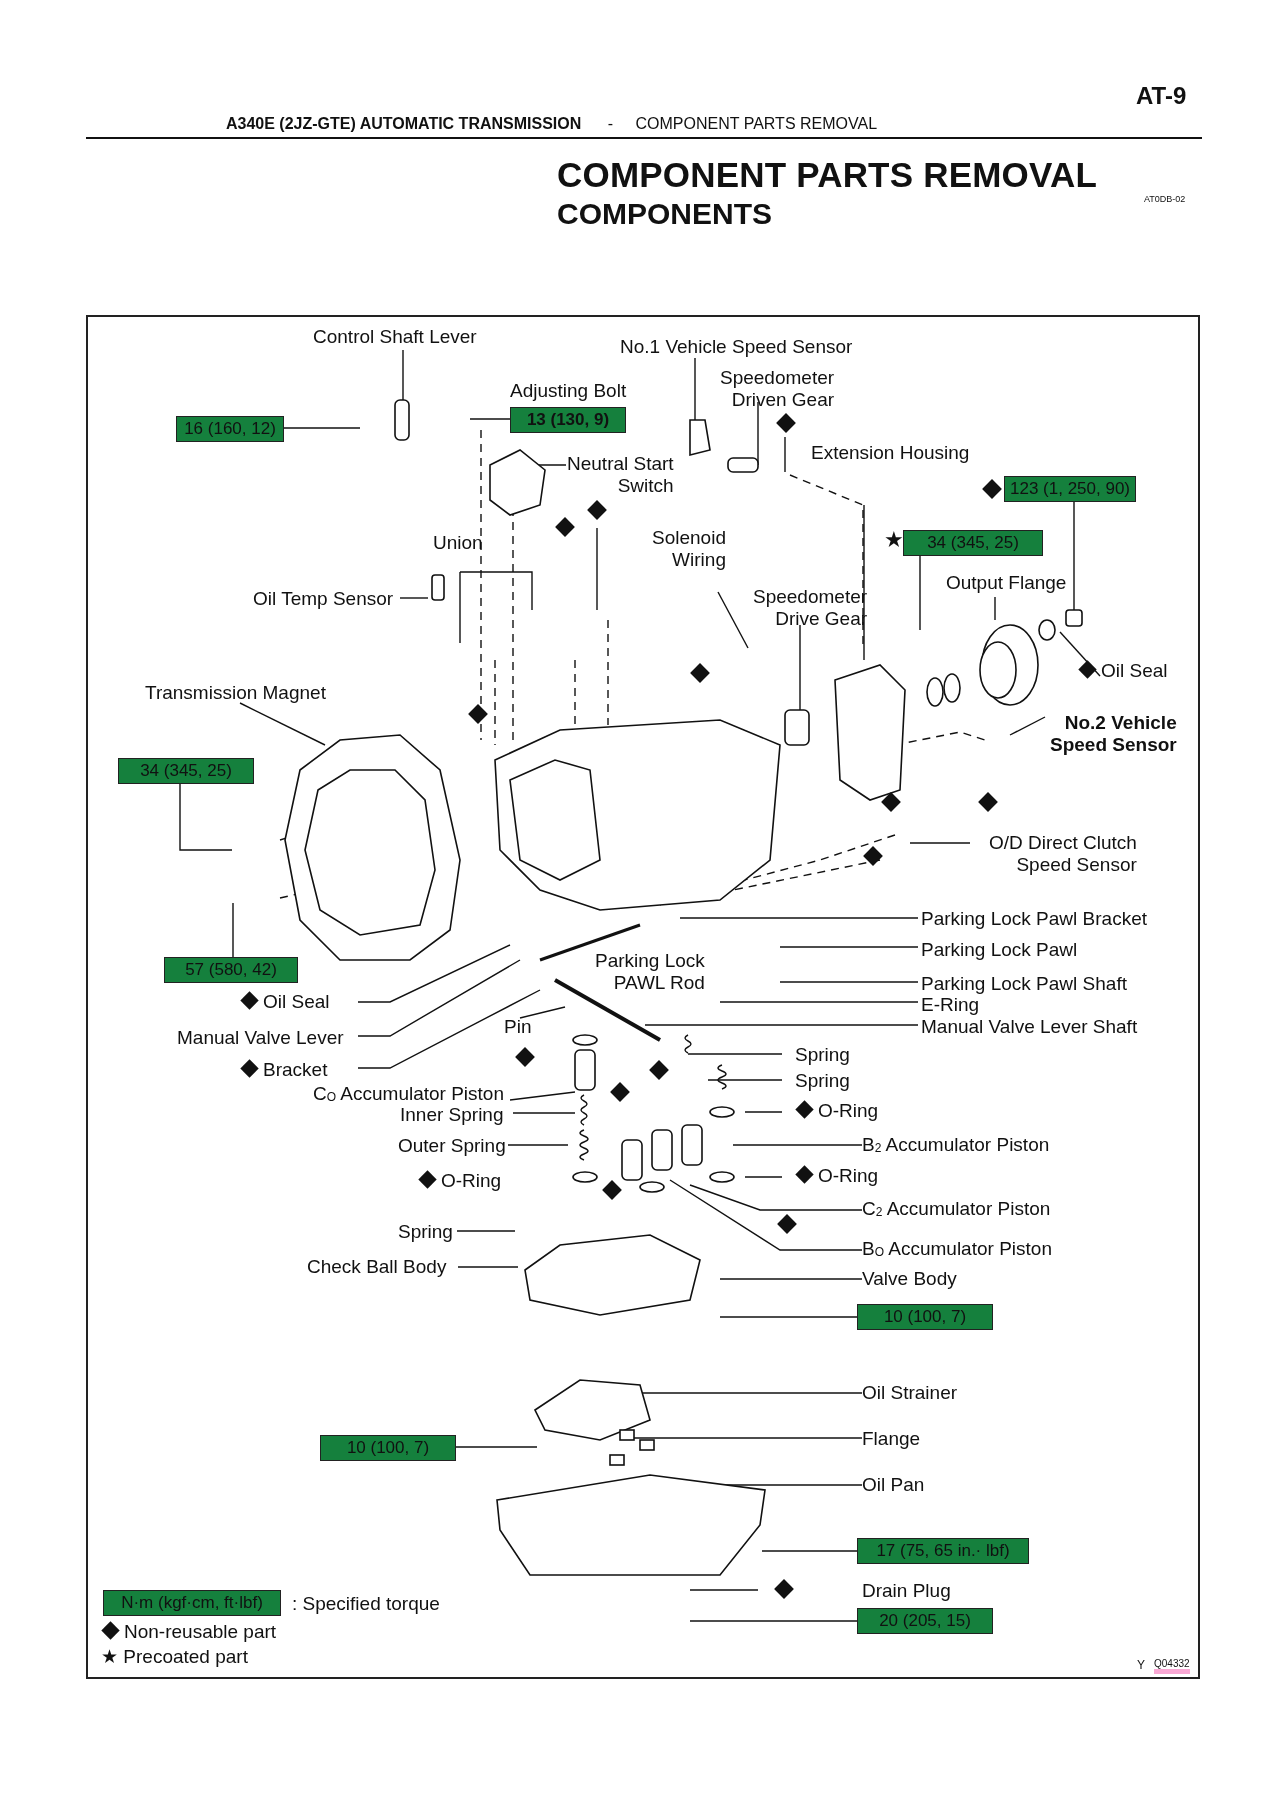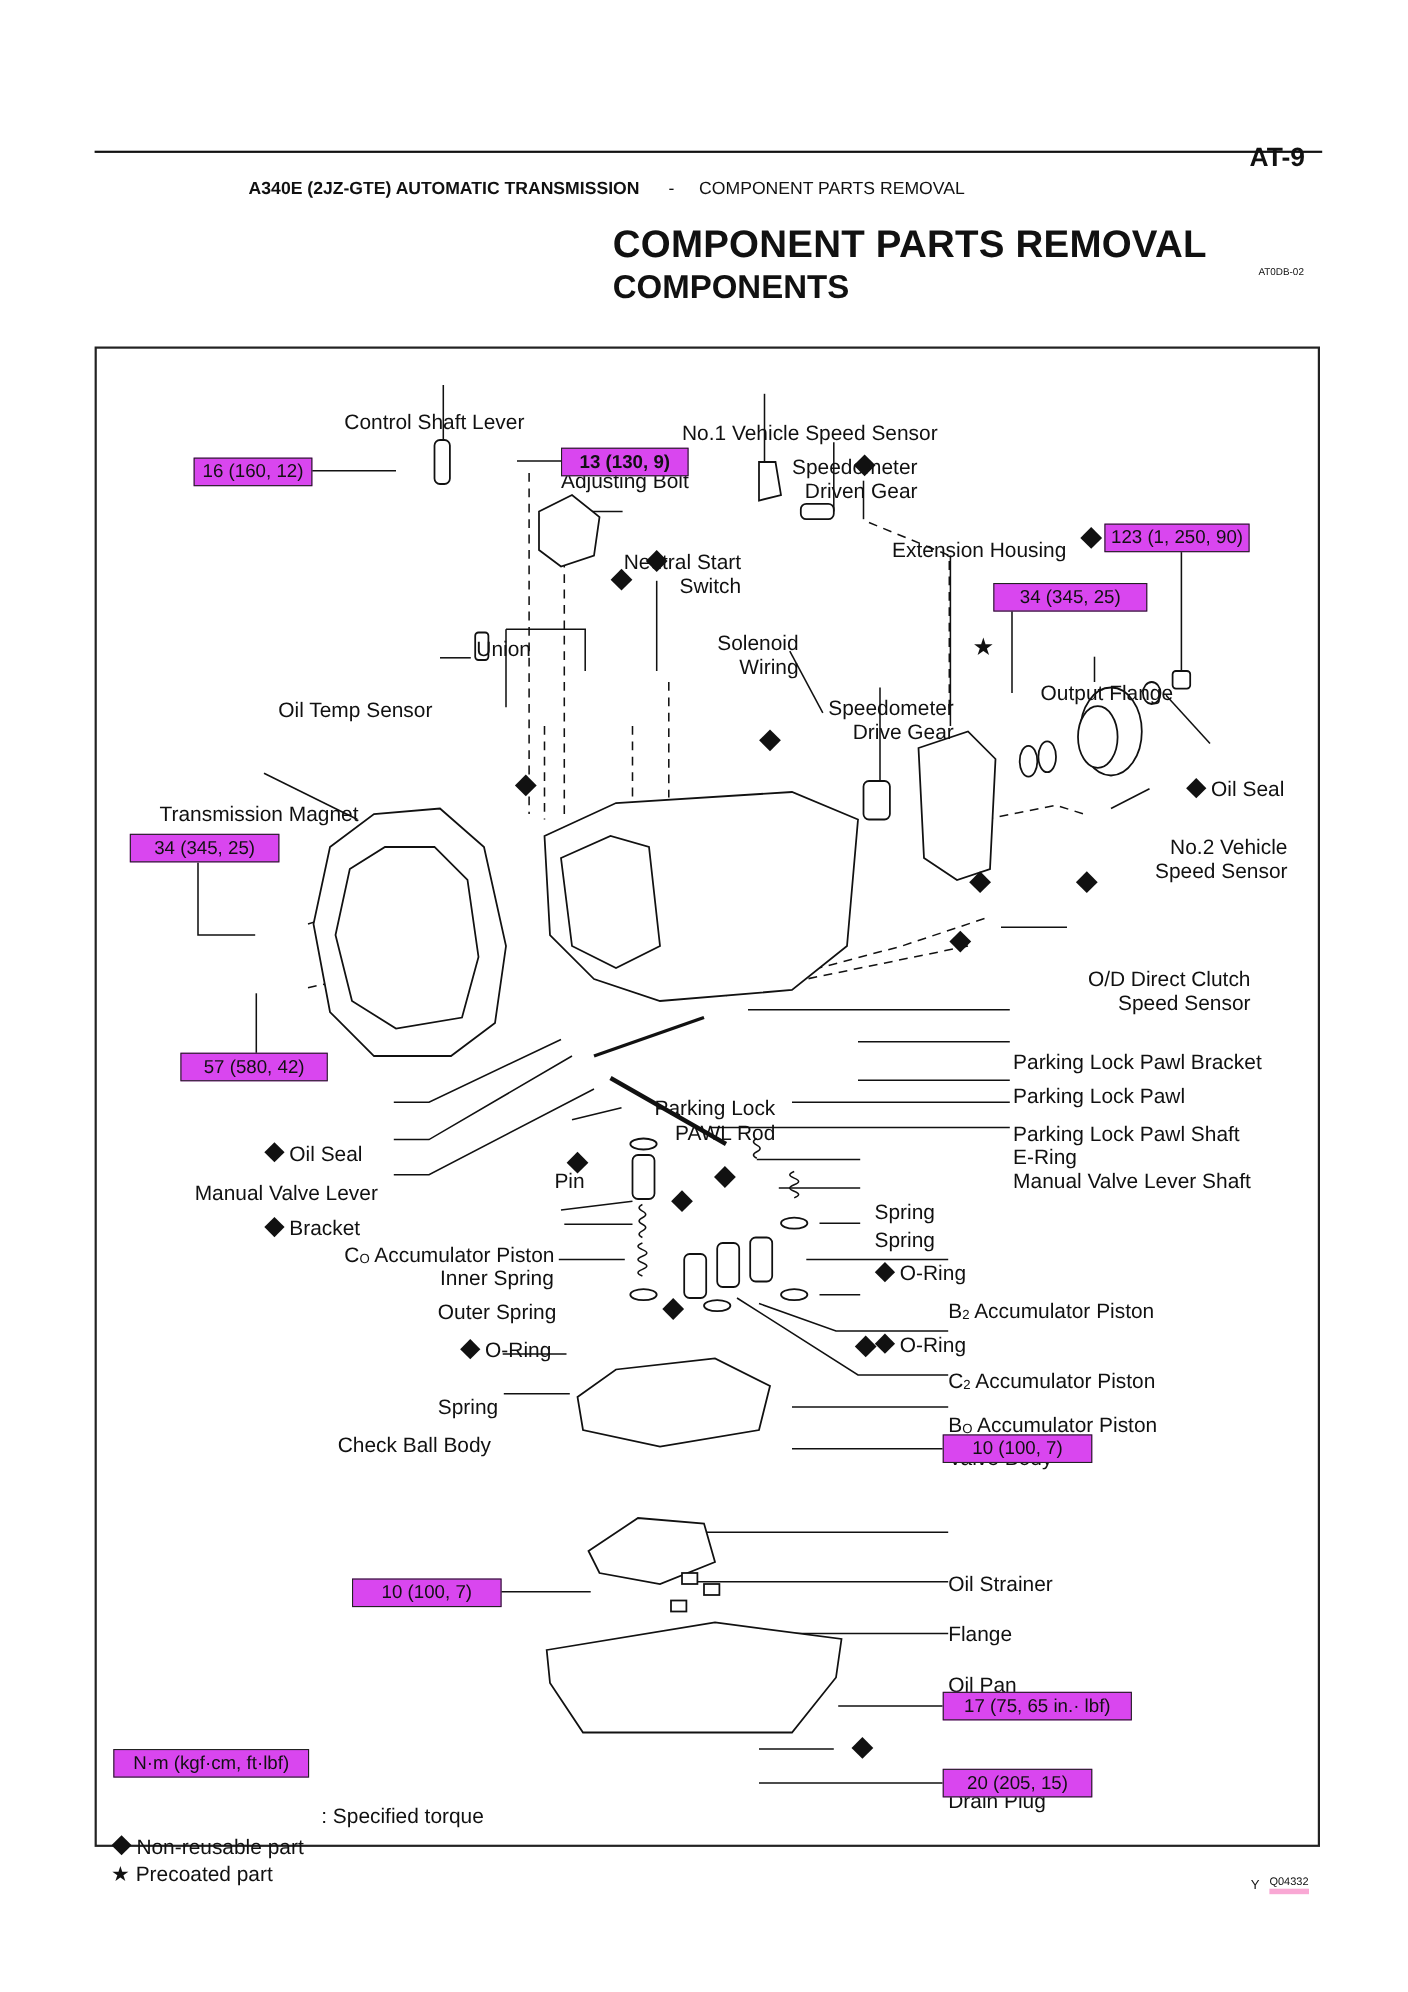--- a/index.html
+++ b/index.html
@@ -1,27 +1,27 @@
 <!DOCTYPE html>
 <html><head>
 <meta charset="utf-8">
 <style>
   html,body{margin:0;padding:0;background:#fff;}
   body{width:1280px;height:1811px;position:relative;overflow:hidden;font-family:"Liberation Sans",sans-serif;color:#111;}
-  .abs{position:absolute;white-space:nowrap;margin-top:48px;}
+  .abs{position:absolute;white-space:nowrap;}
   .page-num{font-weight:bold;font-size:24px;}
   .hdr{font-size:16px;}
   .hdr b{font-weight:bold;}
   .hline{position:absolute;left:86px;width:1116px;height:2px;background:#111;}
   .title{font-weight:bold;font-size:35px;letter-spacing:0.2px;}
   .subtitle{font-weight:bold;font-size:30px;}
   .docid{font-size:9px;}
   .frame{position:absolute;left:86px;top:315px;width:1114px;height:1364px;border:2px solid #222;box-sizing:border-box;}
   .lbl{font-size:19px;line-height:22px;text-align:right;}
-  .tq{position:absolute;border:1.5px solid #222;font-size:17px;text-align:center;line-height:24px;height:24px;box-sizing:content-box;background:#d946ef;}
+  .tq{position:absolute;border:1.5px solid #222;font-size:17px;text-align:center;line-height:24px;height:24px;box-sizing:content-box;background:#15803d;}
   .dia{display:inline-block;width:13px;height:13px;background:#111;transform:rotate(45deg);margin:0 7px 0 3px;vertical-align:1px;}
   .dfree{position:absolute;width:14px;height:14px;background:#111;transform:rotate(45deg);}
   .star{font-size:22px;}
   svg.draw{position:absolute;left:0;top:0;}
   sub{font-size:12px;vertical-align:-1px;}
 </style>
 </head>
 <body>
 
 <div class="abs page-num" style="left:1136px;top:82px;">AT-9</div>
@@ -171,21 +171,21 @@
   <div>Wiring</div>
 </div>
 <div class="abs lbl" style="left:946px;top:572px;">Output Flange</div>
 <div class="abs lbl" style="left:253px;top:588px;">Oil Temp Sensor</div>
 <div class="abs lbl" style="left:753px;top:586px;">
   <div>Speedometer</div>
   <div>Drive Gear</div>
 </div>
 <div class="abs lbl" style="left:1078px;top:660px;"><span class="dia"></span><span>Oil Seal</span></div>
 <div class="abs lbl" style="left:145px;top:682px;">Transmission Magnet</div>
-<div class="abs lbl" style="left:1050px;top:712px;">
+<div class="abs lbl" style="left:1050px;top:712px;font-weight:bold;">
   <div>No.2 Vehicle</div>
   <div>Speed Sensor</div>
 </div>
 <div class="abs lbl" style="left:989px;top:832px;">
   <div>O/D Direct Clutch</div>
   <div>Speed Sensor</div>
 </div>
 <div class="abs lbl" style="left:921px;top:908px;">Parking Lock Pawl Bracket</div>
 <div class="abs lbl" style="left:921px;top:939px;">Parking Lock Pawl</div>
 <div class="abs lbl" style="left:921px;top:973px;">Parking Lock Pawl Shaft</div>

